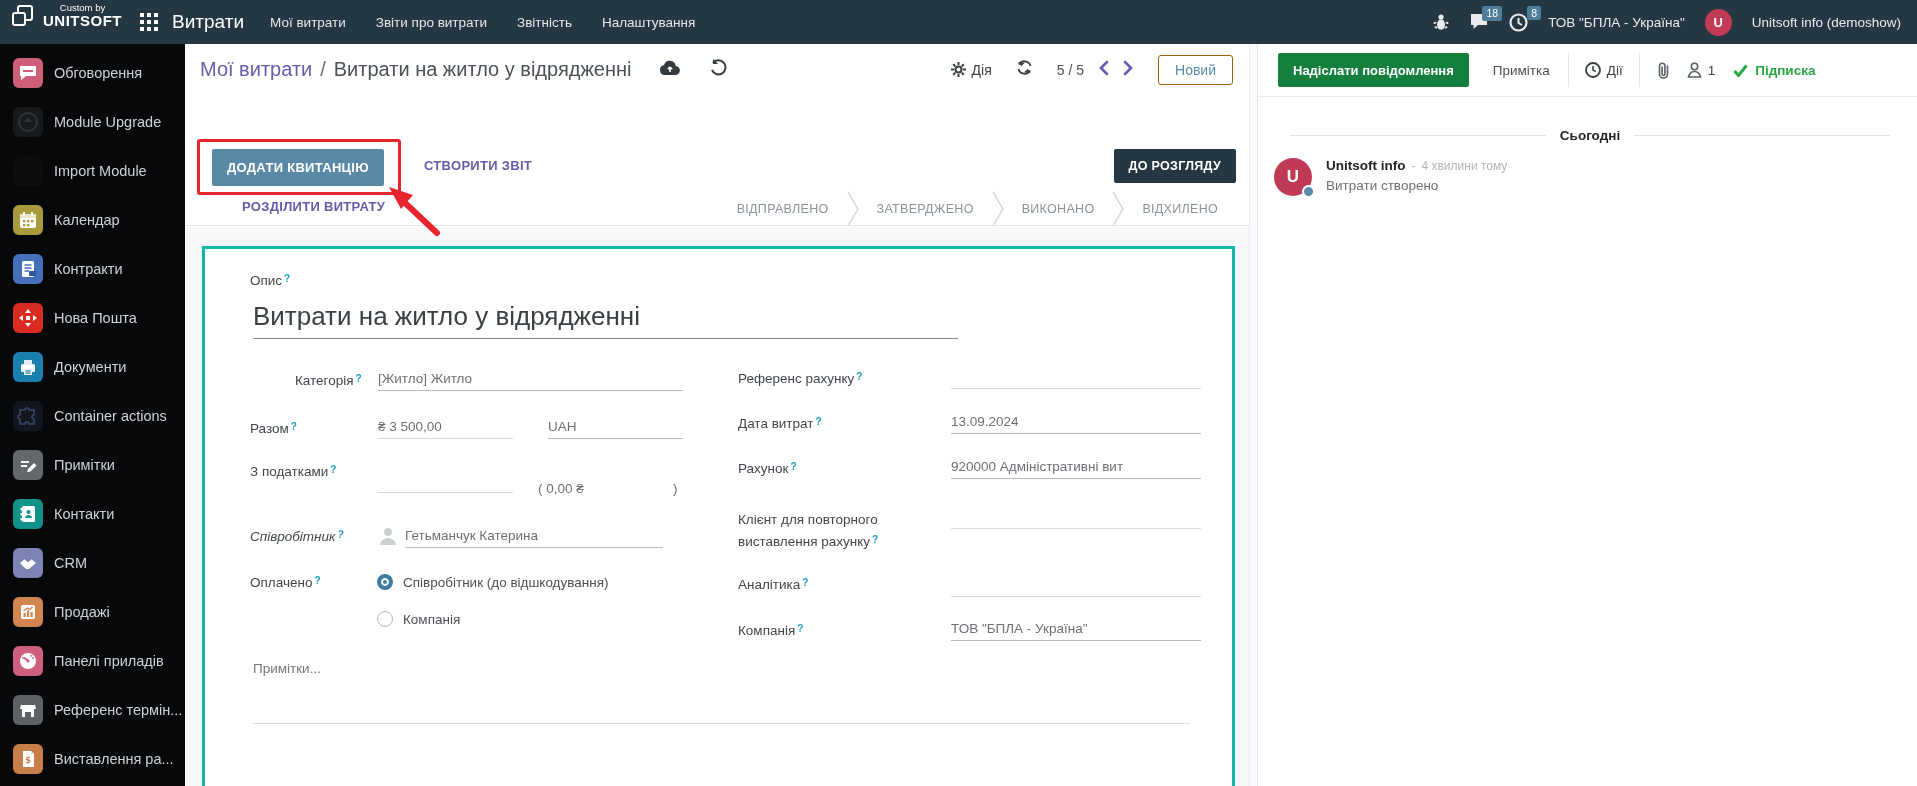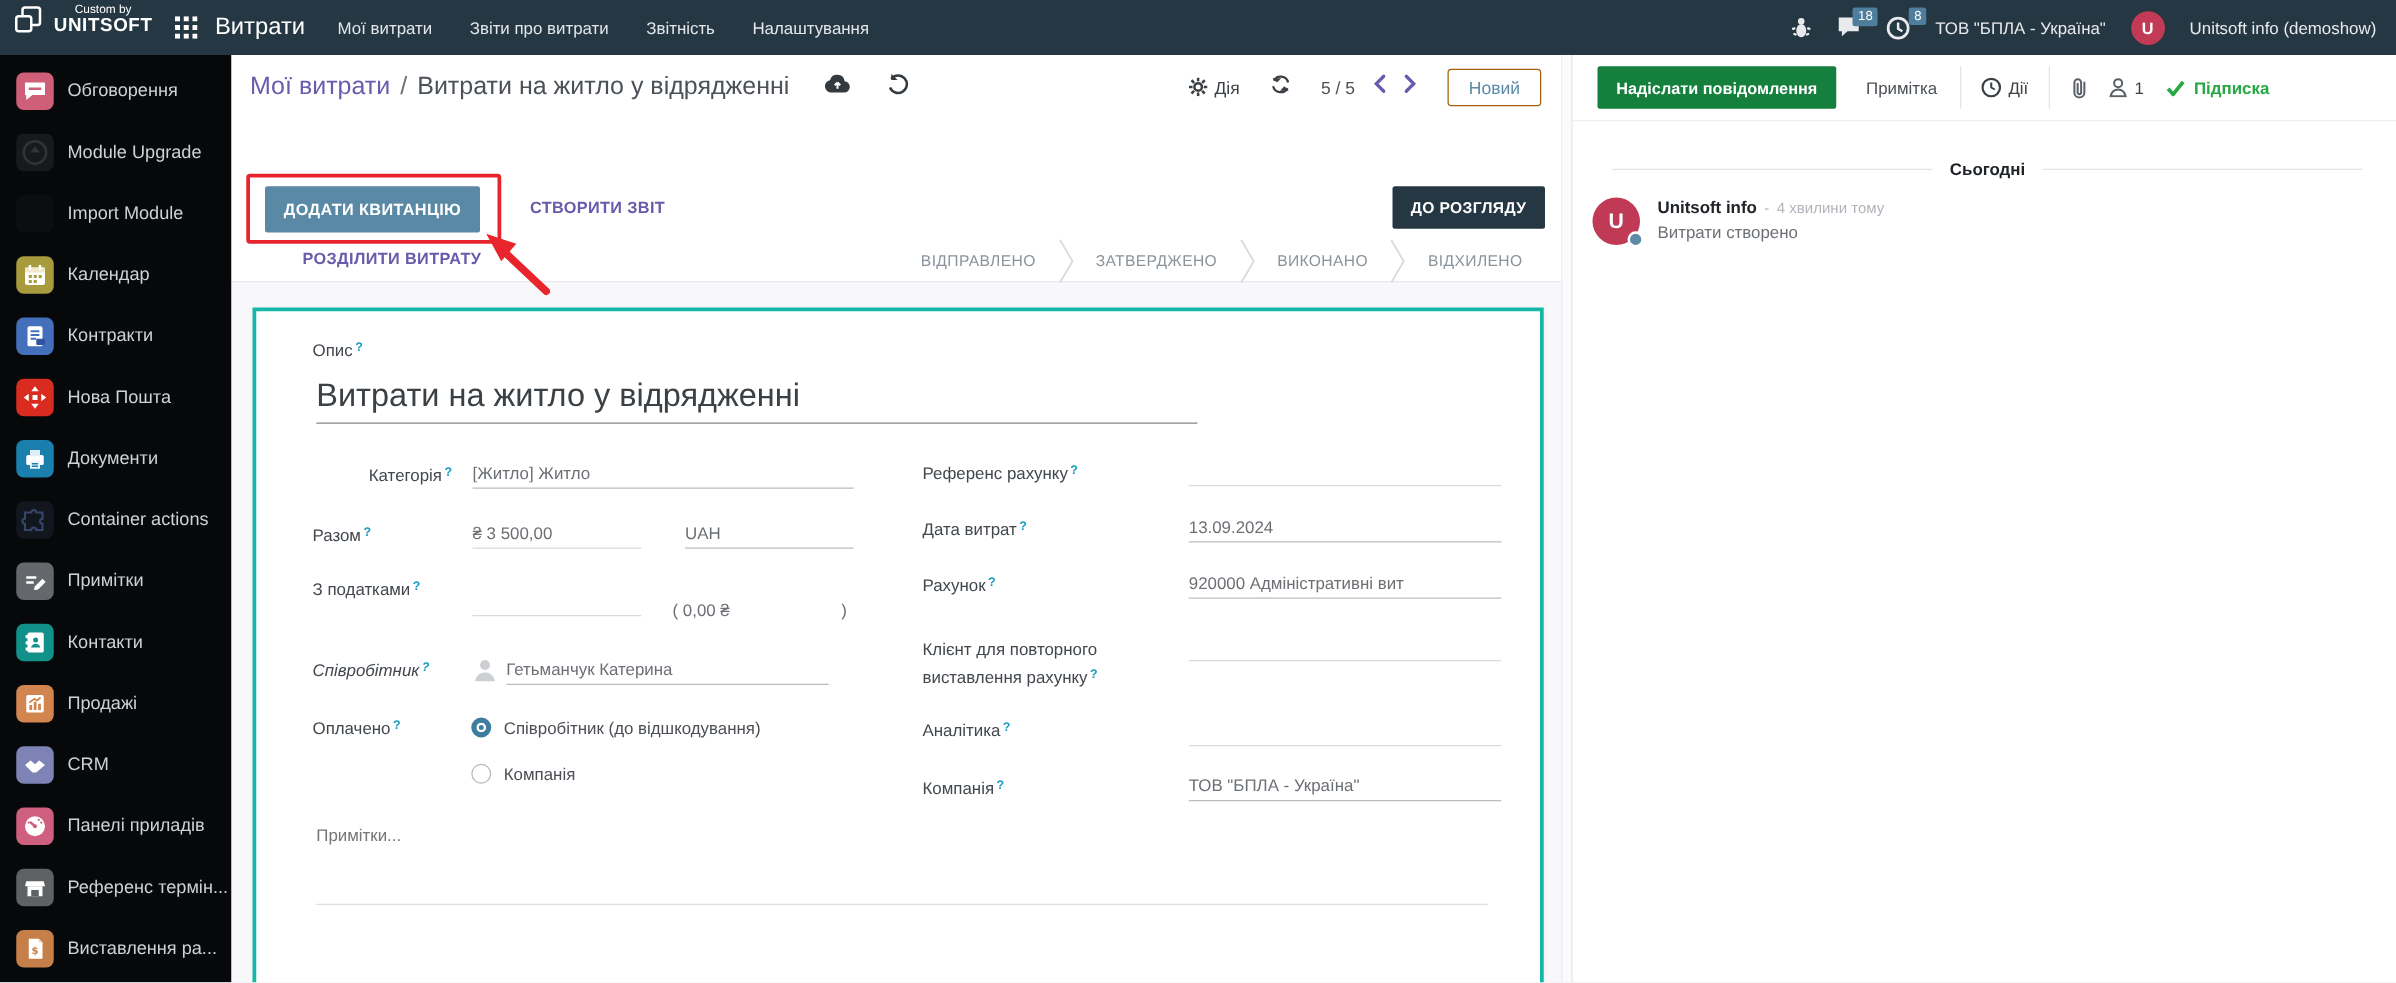--- a/index.html
+++ b/index.html
@@ -274,41 +274,41 @@
             <g fill="#fff">
               <rect x="2.5" y="4" width="2" height="2.5"></rect>
               <rect x="2.5" y="9" width="2" height="2.5"></rect>
               <rect x="2.5" y="14" width="2" height="2.5"></rect>
             </g>
           </svg>
       </span>
       <span class="sb-label">Контакти</span>
     </div>
     <div class="sb-item">
+      <span class="tile" style="background: rgb(125, 132, 181);">
+        <svg width="22" height="22" viewBox="0 0 22 22">
+            <path d="M3 11l5-4 3 2.5L14 7l5 4-7 6h-3z" fill="#fff"></path>
+            <path d="M8 7l3 2.5L14 7" fill="none" stroke="#7d84b5" stroke-width="1.3"></path>
+          </svg>
+      </span>
+      <span class="sb-label">CRM</span>
+    </div>
+    <div class="sb-item">
       <span class="tile" style="background: rgb(211, 133, 79);">
         <svg width="20" height="20" viewBox="0 0 20 20">
             <rect x="3" y="3" width="14" height="14" rx="1.5" fill="#fff"></rect>
             <g fill="#d3854f">
               <rect x="5.5" y="11" width="2.2" height="4"></rect>
               <rect x="9" y="8.5" width="2.2" height="6.5"></rect>
               <rect x="12.5" y="10" width="2.2" height="5"></rect>
             </g>
             <path d="M5.5 9l4-3 2 1.5 3-2.5" fill="none" stroke="#d3854f" stroke-width="1.4"></path>
           </svg>
       </span>
       <span class="sb-label">Продажі</span>
-    </div>
-    <div class="sb-item">
-      <span class="tile" style="background: rgb(125, 132, 181);">
-        <svg width="22" height="22" viewBox="0 0 22 22">
-            <path d="M3 11l5-4 3 2.5L14 7l5 4-7 6h-3z" fill="#fff"></path>
-            <path d="M8 7l3 2.5L14 7" fill="none" stroke="#7d84b5" stroke-width="1.3"></path>
-          </svg>
-      </span>
-      <span class="sb-label">CRM</span>
     </div>
     <div class="sb-item">
       <span class="tile" style="background: rgb(206, 95, 126);">
         <svg width="20" height="20" viewBox="0 0 20 20">
             <circle cx="10" cy="10" r="8" fill="#fff"></circle>
             <path d="M10 10L6 6.5" stroke="#ce5f7e" stroke-width="2"></path>
             <circle cx="10" cy="10" r="1.6" fill="#ce5f7e"></circle>
             <g fill="#ce5f7e">
               <circle cx="15" cy="7" r="0.9"></circle>
               <circle cx="13" cy="4.8" r="0.9"></circle>

